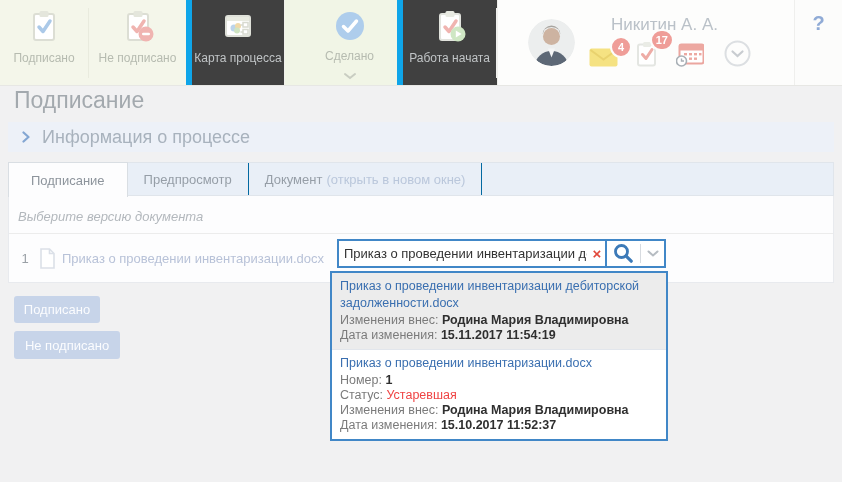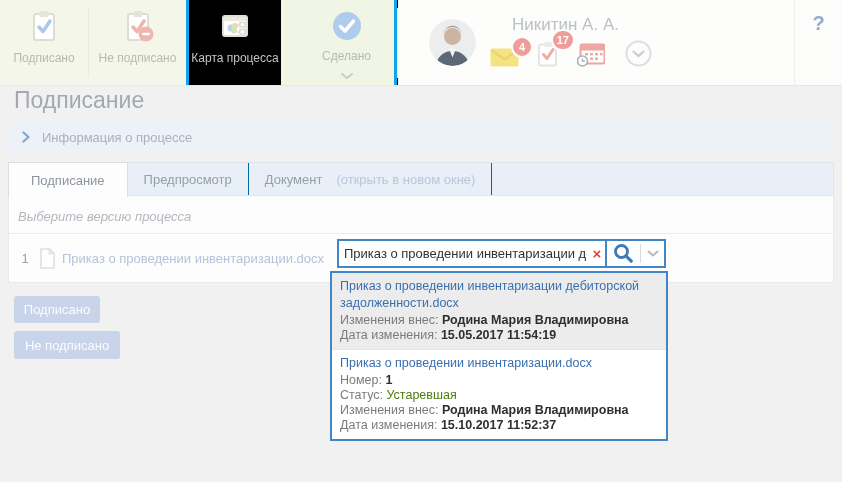--- a/index.html
+++ b/index.html
@@ -6,21 +6,21 @@
   html,body { width:842px; height:482px; }
   body { font-family:"Liberation Sans","DejaVu Sans",sans-serif; }
   .screen { position:relative; width:842px; height:482px; background:#f1f1f2; overflow:hidden; }
 
   
   .toolbar { position:absolute; top:0; left:0; width:842px; height:86px;
              background:#fcfcfb; border-bottom:1px solid #e7e7e4; display:flex; }
   .tb-panel { display:flex; height:100%; }
   .tb-panel.cream  { background:#f4f6ea; }
   .tb-panel.cream2 { background:#f1f5e6;padding-left:17px; }
-  .tb-panel.white  { background:#000000; border-left:3px solid #0ea5e9; border-right:1px solid #f0f0ec; }
+  .tb-panel.white  { background:#404040; border-left:6px solid #0ea5e9; border-right:1px solid #f0f0ec; }
   .tb-btn { display:flex; flex-direction:column; align-items:center; padding-top:9px;
             cursor:pointer; position:relative; }
   .tb-btn .lbl { font-size:12px; color:#b6bbb0; line-height:14px; text-align:center; margin-top:4px; }
   .tb-panel.white .lbl { color:#c0c4c6; }
   .tb-sep-a { width:1px; background:#e9ebde; height:70px; align-self:center; }
   .tb-sep-d { width:1px; background:#f0f0ee; height:70px; align-self:center; }
   .tb-chev { margin-top:3px; }
   .w-podpisano { width:88px; } .w-nepodpisano { width:97px; } .w-karta { width:92px; }
   .w-sdelano { width:95px; } .w-rabota { width:93px; } .w-deystviya { width:85px; }
 
@@ -35,30 +35,30 @@
            background:#ef9d98; border:2px solid #fdfdfc; border-radius:11px; color:#fff;
            font-size:11px; font-weight:bold; display:flex; align-items:center; justify-content:center; }
   .help-zone { width:48px; border-left:1px solid #efefed; display:flex; justify-content:center; padding-top:12px; }
   .help-q { font-size:20px; font-weight:bold; color:#90abd6; cursor:pointer; line-height:22px; }
 
   
   .page-title { position:absolute; left:14px; top:87px; font-size:23px; color:#a3a9ae; }
   .info-bar { position:absolute; left:8px; top:122px; width:826px; height:30px; background:#edf1f8;
               display:flex; align-items:center; cursor:pointer; }
   .info-bar .chev { margin:0 12px 0 14px; display:flex; }
-  .info-bar .txt { font-size:13px; color:#a8b2bd; }
+  .info-bar .txt { font-size:18px; color:#a8b2bd; }
 
   
   .card { position:absolute; left:8px; top:162px; width:826px; }
   .tabstrip { height:34px; background:#e9eff7; border:1px solid #e0e5eb; display:flex; align-items:stretch; }
   .tab { font-size:13px; color:#969ea7; display:flex; align-items:center; padding:0 16px;
          border-right:1px solid #0369a1; cursor:pointer; white-space:nowrap; }
   .tab.active { background:#fdfdfe; color:#8d949c; border:1px solid #d9dee3; border-bottom:none;
                 margin:-1px 0 -2px -1px; padding:0 22px; position:relative; z-index:2; }
-  .tab .suffix { color:#bac7db; margin-left:14px; }
+  .tab .suffix { color:#bac7db; margin-left:4px; }
   .tab-content { background:#fdfdfe; border:1px solid #e8eaee; border-top:none; height:87px; position:relative; }
   .hint { font-style:italic; font-size:13px; color:#b3b8bd; padding:13px 0 0 9px; height:37px; }
   .doc-row { border-top:1px solid #ececec; height:49px; display:flex; align-items:center; }
   .row-num { font-size:13px; color:#9aa0a6; width:16px; text-align:center; margin-left:8px; }
   .file-ic { margin:0 6px 0 6px; display:flex; }
   .file-name { font-size:13px; color:#b8c2d8; cursor:pointer; }
 
   
   .combo { position:absolute; left:337px; top:239px; width:329px; height:29px; background:#fff;
            border:2px solid #4187c7; display:flex; align-items:stretch; z-index:5; }
@@ -74,21 +74,21 @@
   
   .dropdown { position:absolute; left:330px; top:271px; width:338px; background:#fff;
               border:2px solid #4187c7; z-index:4; }
   .dd-item { padding:5px 8px 6px 8px; font-size:12.5px; line-height:15px; cursor:pointer; }
   .dd-item.hl { background:#ececec; }
   .dd-item + .dd-item { border-top:1px solid #e2e6ec; }
   .dd-title { color:#3a6fb0; line-height:17px; margin-bottom:1px; cursor:pointer; }
   .dd-line { color:#7b7b7b; }
   .dd-val { color:#2f2f2f; font-weight:bold; }
   .dd-val.green { color:#2da02d; font-weight:normal; }
-  .dd-val.gray { color:#4d7c0f; font-weight:normal; }
+  .dd-val.gray { color:#ef4444; font-weight:normal; }
 
   
   .act-btn { position:absolute; left:14px; background:#c7d4e9; color:#fbfcfe; font-size:13px;
              border:none; border-radius:3px; cursor:pointer; font-family:"Liberation Sans",sans-serif; }
   .act-btn.b1 { top:296px; width:86px; height:27px; }
   .act-btn.b2 { top:331px; width:106px; height:28px; }
 </style>
 </head>
 <body>
 
@@ -151,20 +151,32 @@
         <span class="lbl">Сделано</span>
         <span class="tb-chev">
           <svg width="14" height="8" viewBox="0 0 14 8">
               <path d="M2 2 L7 6 L12 2" fill="none" stroke="#c9cdc2" stroke-width="2" stroke-linecap="round"></path>
             </svg>
         </span>
       </div>
     </div>
 
     <div class="tb-panel white">
+      <div class="tb-btn w-rabota">
+        <span>
+          <svg width="34" height="34" viewBox="0 0 34 34">
+            <rect x="7" y="5" width="20" height="26" rx="2" fill="#fff" stroke="#e2e4de" stroke-width="2"></rect>
+            <rect x="12.5" y="2" width="9" height="6" rx="1.5" fill="#e9ebe3"></rect>
+            <path d="M12 18 L16 22.5 L23 12" fill="none" stroke="#f0b4b0" stroke-width="3.5" stroke-linecap="round" stroke-linejoin="round"></path>
+            <circle cx="25" cy="25" r="7.5" fill="#cfe7c4"></circle>
+            <path d="M22.8 21.5 L28.6 25 L22.8 28.5 Z" fill="#fff"></path>
+          </svg>
+        </span>
+        <span class="lbl">Работа начата</span>
+      </div>
       <div class="tb-sep-d"></div>
     </div>
 
     <div class="user-zone">
       <span class="avatar">
         <svg width="47" height="47" viewBox="0 0 47 47">
           <defs>
               <clipPath id="avc">
                 <circle cx="23.5" cy="23.5" r="23.5"></circle>
               </clipPath>
@@ -245,21 +257,21 @@
       </div>
       <div class="tab">
         <span>Предпросмотр</span>
       </div>
       <div class="tab">
         <span>Документ</span>
         <span class="suffix">(открыть в новом окне)</span>
       </div>
     </div>
     <div class="tab-content">
-      <div class="hint">Выберите версию процесса</div>
+      <div class="hint">Выберите версию документа</div>
       <div class="doc-row">
         <span class="row-num">1</span>
         <span class="file-ic">
           <svg width="17" height="21" viewBox="0 0 17 21">
             <path d="M2 1 H10.5 L15 5.5 V20 H2 Z" fill="#fff" stroke="#dbe0e8" stroke-width="1.6"></path>
             <path d="M10.5 1 V5.5 H15" fill="none" stroke="#dbe0e8" stroke-width="1.6"></path>
           </svg>
         </span>
         <span class="file-name">Приказ о проведении инвентаризации.docx</span>
       </div>
@@ -284,21 +296,21 @@
       <svg width="12" height="8" viewBox="0 0 12 8">
           <path d="M1.5 1.5 L6 5.5 L10.5 1.5" fill="none" stroke="#b6bcc2" stroke-width="2" stroke-linecap="round"></path>
         </svg>
     </span>
   </div>
 
   <div class="dropdown">
     <div class="dd-item hl">
       <div class="dd-title">Приказ о проведении инвентаризации дебиторской задолженности.docx</div>
       <div class="dd-line"><span>Изменения внес:</span> <span class="dd-val">Родина Мария Владимировна</span></div>
-      <div class="dd-line"><span>Дата изменения:</span> <span class="dd-val">15.05.2017 11:54:19</span></div>
+      <div class="dd-line"><span>Дата изменения:</span> <span class="dd-val">15.11.2017 11:54:19</span></div>
     </div>
     <div class="dd-item">
       <div class="dd-title">Приказ о проведении инвентаризации.docx</div>
       <div class="dd-line"><span>Номер:</span> <span class="dd-val">1</span></div>
       <div class="dd-line"><span>Статус:</span> <span class="dd-val gray">Устаревшая</span></div>
       <div class="dd-line"><span>Изменения внес:</span> <span class="dd-val">Родина Мария Владимировна</span></div>
       <div class="dd-line"><span>Дата изменения:</span> <span class="dd-val">15.10.2017 11:52:37</span></div>
     </div>
   </div>
 

